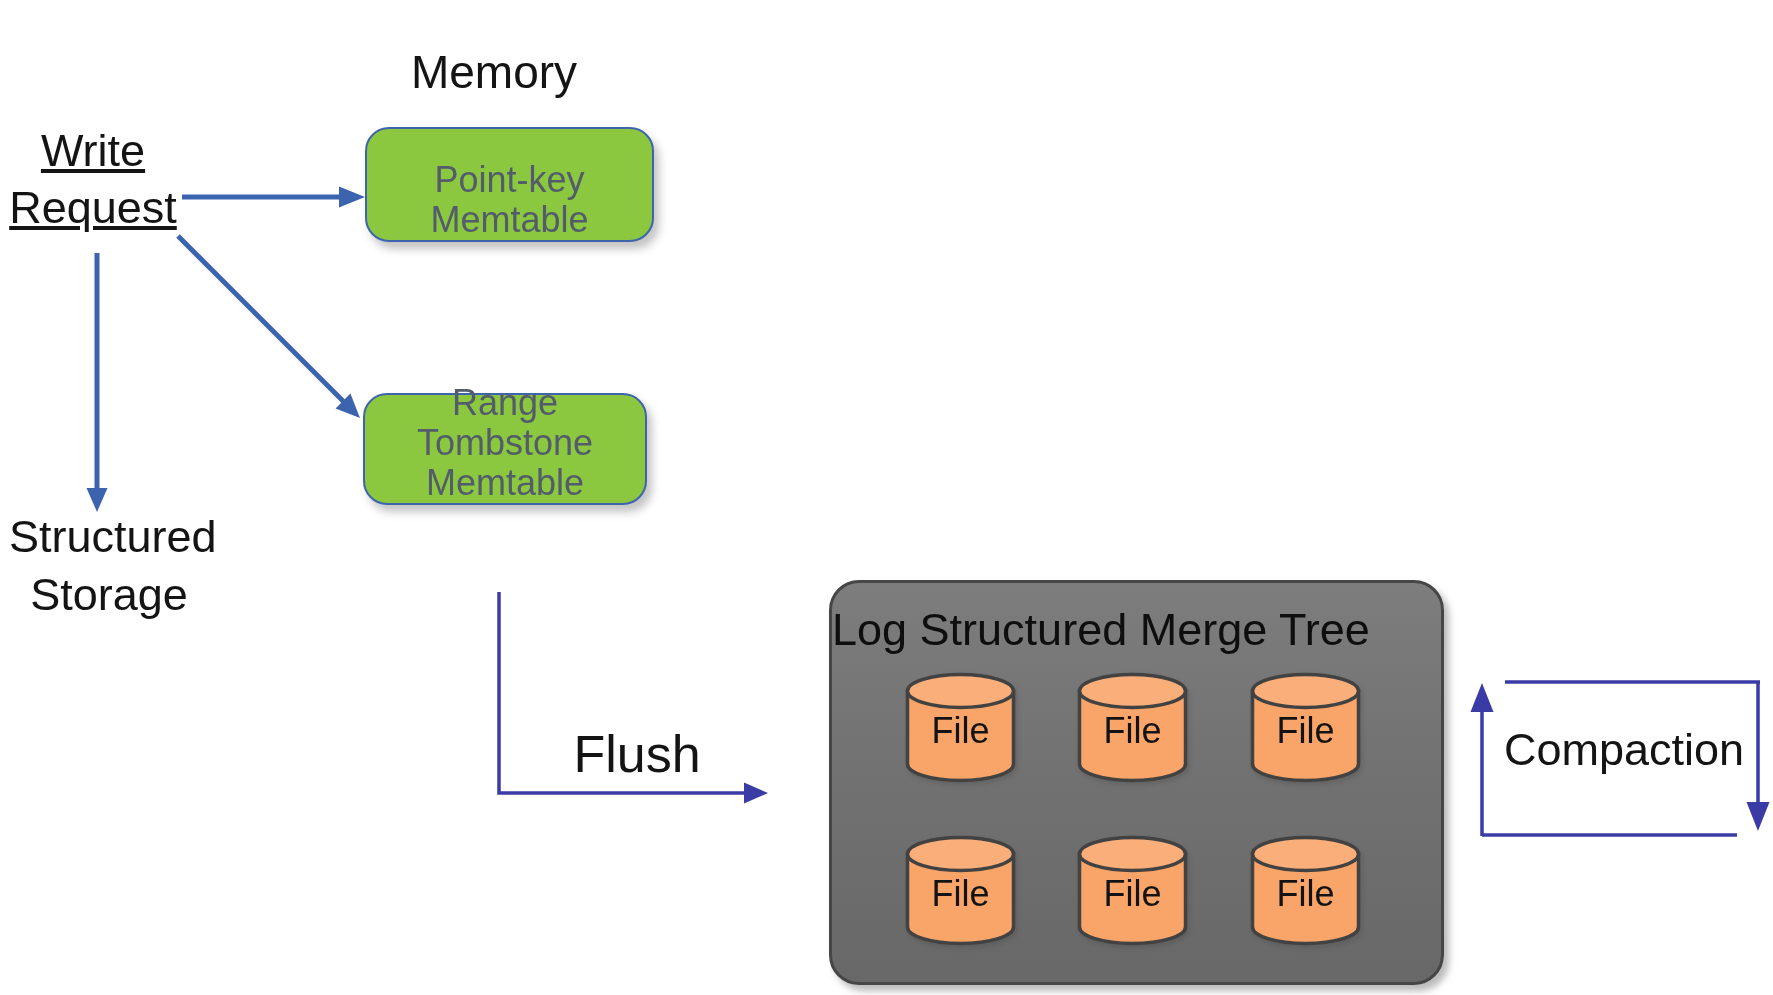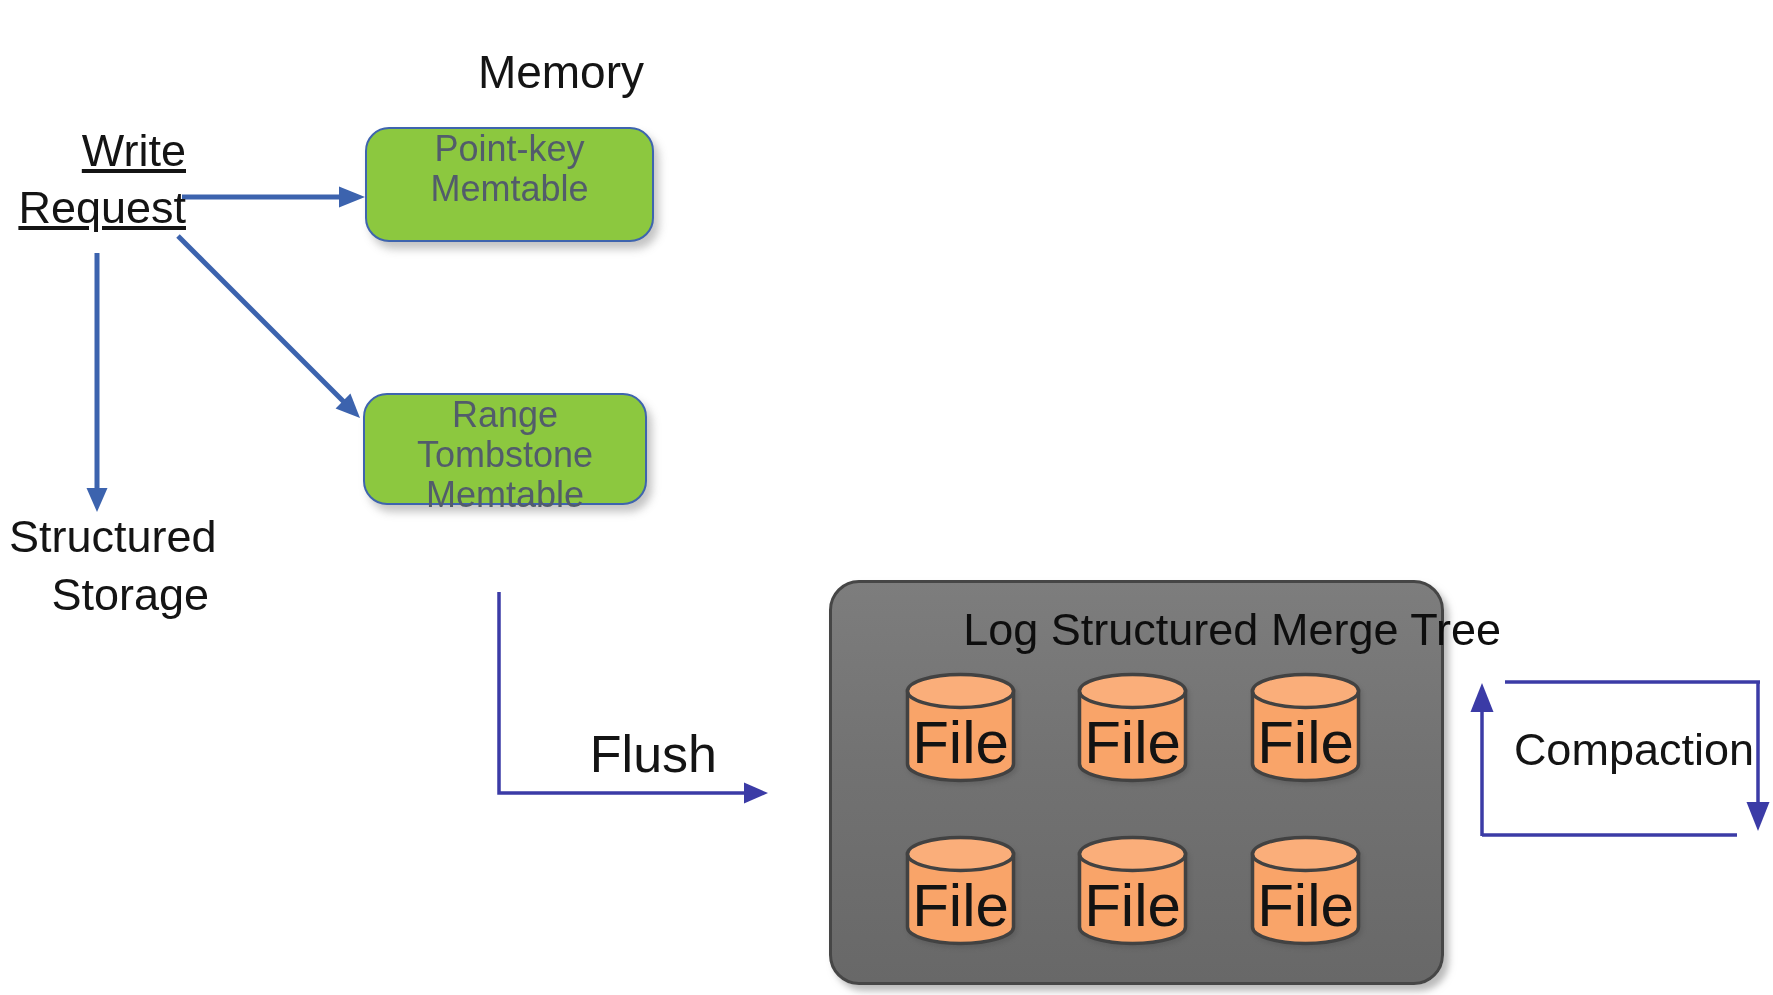--- a/index.html
+++ b/index.html
@@ -19,21 +19,21 @@
     position: absolute;
     left: 0; top: 0;
     width: 1773px;
     height: 995px;
     pointer-events: none;
   }
   .label {
     position: absolute;
     color: var(--text-black);
     white-space: pre-line;
-    text-align: right;
+    text-align: center;
     line-height: 1.25;
   }
   .memory-title {
     left: 344px; top: 44px; width: 300px;
     font-size: 46px;
   }
   .write-request {
     left: 0px; top: 122px; width: 186px;
     font-size: 45px; line-height: 57px; text-decoration: underline;
   }
@@ -48,21 +48,21 @@
   .compaction-label {
     left: 1494px; top: 722px; width: 260px;
     font-size: 45px;
   }
   .memtable {
     position: absolute;
     background: var(--memtable-green);
     border: 2px solid var(--memtable-border);
     border-radius: 24px;
     display: flex;
-    align-items: flex-start;
+    align-items: flex-end;
     justify-content: center;
     box-shadow: 5px 7px 8px rgba(125,125,125,0.45);
   }
   .memtable span {
     color: var(--memtable-text);
     font-size: 36px;
     line-height: 40px;
     text-align: center;
     white-space: pre-line;
   }
@@ -76,43 +76,42 @@
     position: absolute;
     left: 829px; top: 580px; width: 615px; height: 405px;
     background: linear-gradient(180deg, #7d7d7d 0%, #727272 45%, #686868 100%);
     border: 3px solid #464646;
     border-radius: 30px;
     box-sizing: border-box;
     box-shadow: 5px 6px 7px rgba(130,130,130,0.55);
   }
   .lsm-title {
     position: absolute;
-    left: 16px; top: 21px; width: 100%;
-    text-align: right;
+    left: 0; top: 21px; width: 100%;
+    text-align: left;
     color: #0e0e0e;
     font-size: 45px;
-    padding-left: 44px;
   }
   .cyl {
     position: absolute;
   }
   .cyl svg {
     position: absolute;
     left: 0; top: 0;
     overflow: visible;
     filter: drop-shadow(2px 3px 2px rgba(70,70,70,0.30));
   }
   .cyl-label {
     position: absolute;
     left: 0; width: 100%;
     text-align: center;
     color: #131313;
   }
   .file-cyl { width: 113px; height: 115px; }
-  .file-cyl .cyl-label { top: 42px; font-size: 60px; line-height: 1; }
+  .file-cyl .cyl-label { top: 42px; font-size: 36px; line-height: 1; }
   .file-cyl.r1c1 { left: 72px;  top: 88px;  }
   .file-cyl.r1c2 { left: 244px; top: 88px;  }
   .file-cyl.r1c3 { left: 417px; top: 88px;  }
   .file-cyl.r2c1 { left: 72px;  top: 251px; }
   .file-cyl.r2c2 { left: 244px; top: 251px; }
   .file-cyl.r2c3 { left: 417px; top: 251px; }
   .log-cyl {
     left: 66px; top: 627px; width: 117px; height: 110px;
   }
   .log-cyl .cyl-label { top: 40px; font-size: 44px; line-height: 1; }

